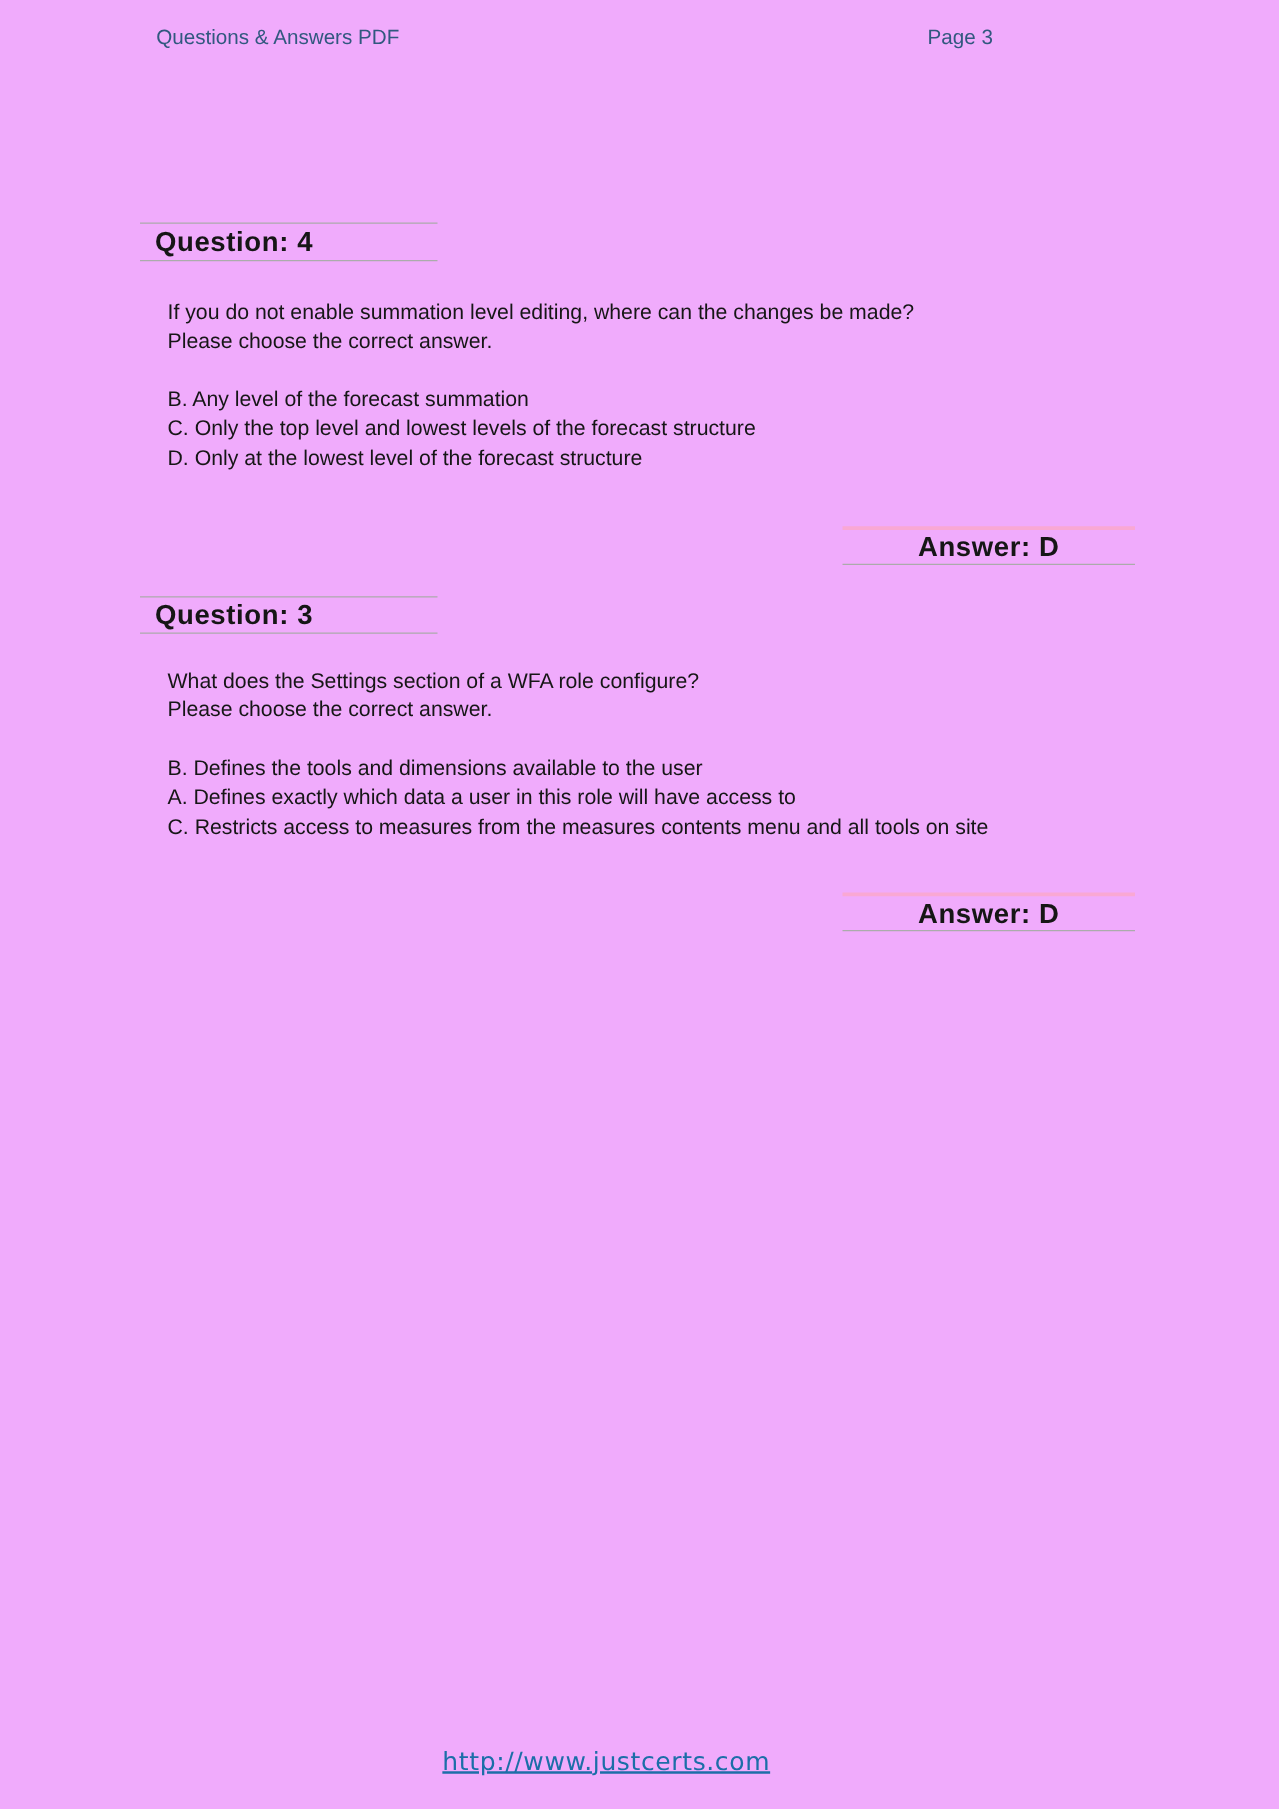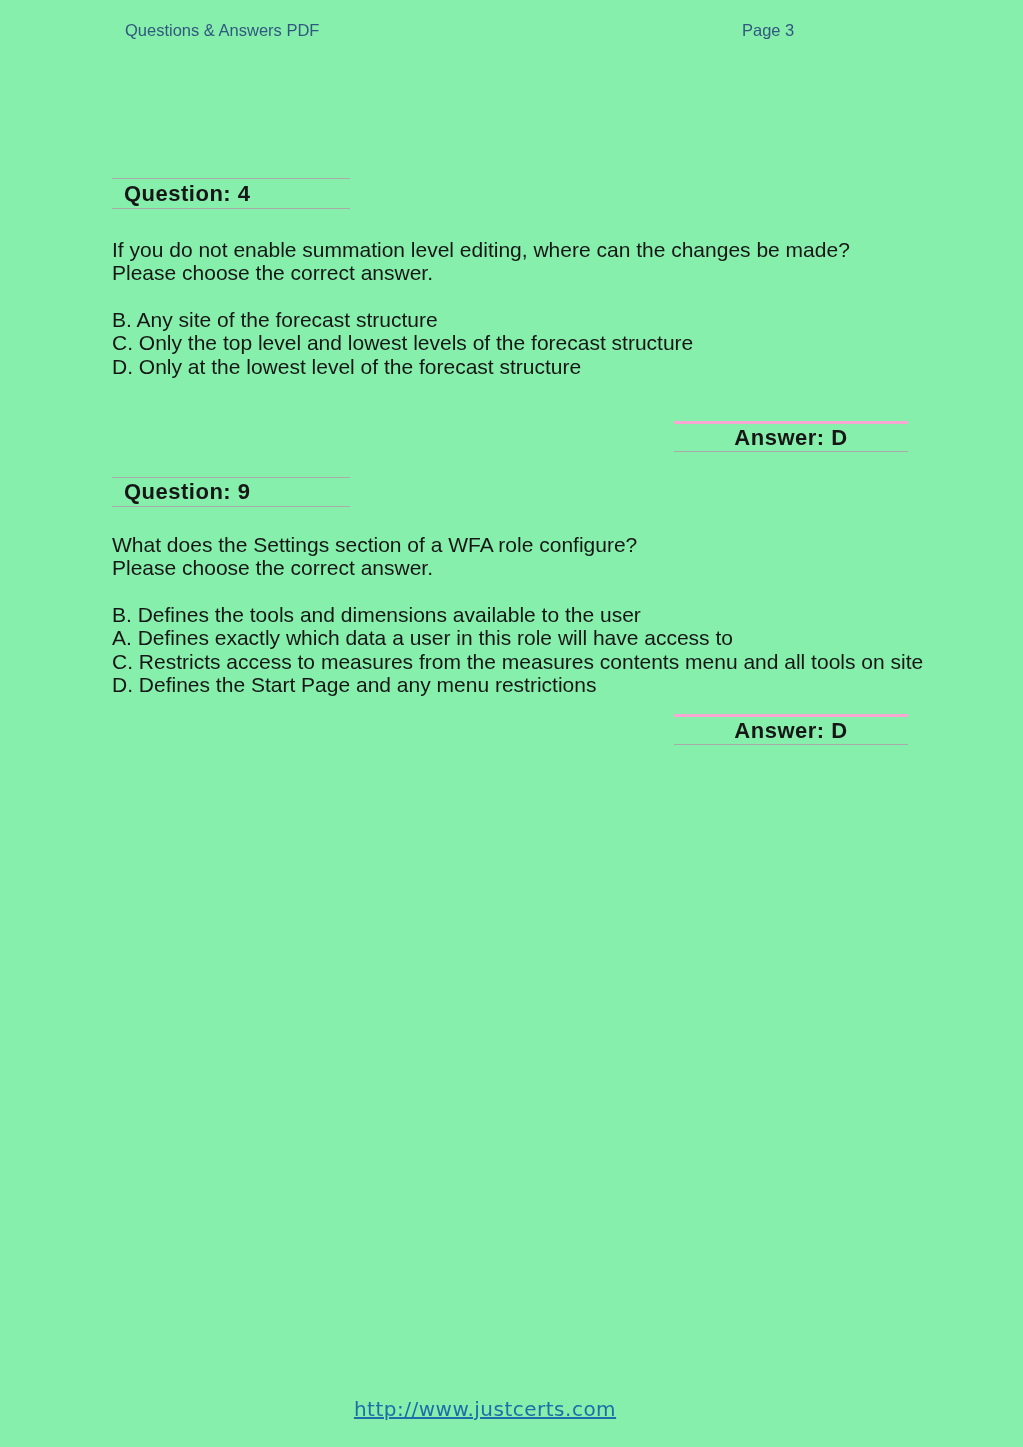--- a/index.html
+++ b/index.html
@@ -4,21 +4,21 @@
 <style>
   html, body {
     margin: 0;
     padding: 0;
     background: #ffffff;
   }
   .page {
     position: relative;
     width: 1023px;
     height: 1447px;
-    background: #86efac;
+    background: #f0abfc;
     font-family: "Liberation Sans", sans-serif;
     overflow: hidden;
     text-decoration: underline;
   }
 
   
   .header-title {
     position: absolute;
     left: 125px;
     top: 21px;
@@ -51,23 +51,23 @@
     font-weight: bold;
     color: #161616;
     letter-spacing: 0.5px;
   }
   .q-heading.q4 { top: 178px; }
   .q-heading.q5 { top: 477px; height: 30px; }
 
   
   .q-body {
     position: absolute;
-    left: 112px;
+    left: 134px;
     width: 800px;
-    font-size: 21px;
+    font-size: 17px;
     line-height: 23.33px;
     color: #161616;
     white-space: nowrap;
   }
   .q-body.q4 { top: 238px; }
   .q-body.q5 { top: 533px; }
   .blank-line { height: 23.33px; }
 
   
   .answer-block {
@@ -112,37 +112,36 @@
 
   <div class="header-title">Questions &amp; Answers PDF</div>
   <div class="header-page">Page 3</div>
 
   <div class="q-heading q4">Question: 4</div>
 
   <div class="q-body q4">
     <div>If you do not enable summation level editing, where can the changes be made?</div>
     <div>Please choose the correct answer.</div>
     <div class="blank-line"></div>
-    <div>B. Any site of the forecast structure</div>
+    <div>B. Any level of the forecast summation</div>
     <div>C. Only the top level and lowest levels of the forecast structure</div>
     <div>D. Only at the lowest level of the forecast structure</div>
   </div>
 
   <div class="answer-block a1">Answer: D</div>
 
-  <div class="q-heading q5">Question: 9</div>
+  <div class="q-heading q5">Question: 3</div>
 
   <div class="q-body q5">
     <div>What does the Settings section of a WFA role configure?</div>
     <div>Please choose the correct answer.</div>
     <div class="blank-line"></div>
     <div>B. Defines the tools and dimensions available to the user</div>
     <div>A. Defines exactly which data a user in this role will have access to</div>
     <div>C. Restricts access to measures from the measures contents menu and all tools on site</div>
-    <div>D. Defines the Start Page and any menu restrictions</div>
   </div>
 
   <div class="answer-block a2">Answer: D</div>
 
   <div class="footer">
     <a href="#">http://www.justcerts.com</a>
   </div>
 
 </div>
 

